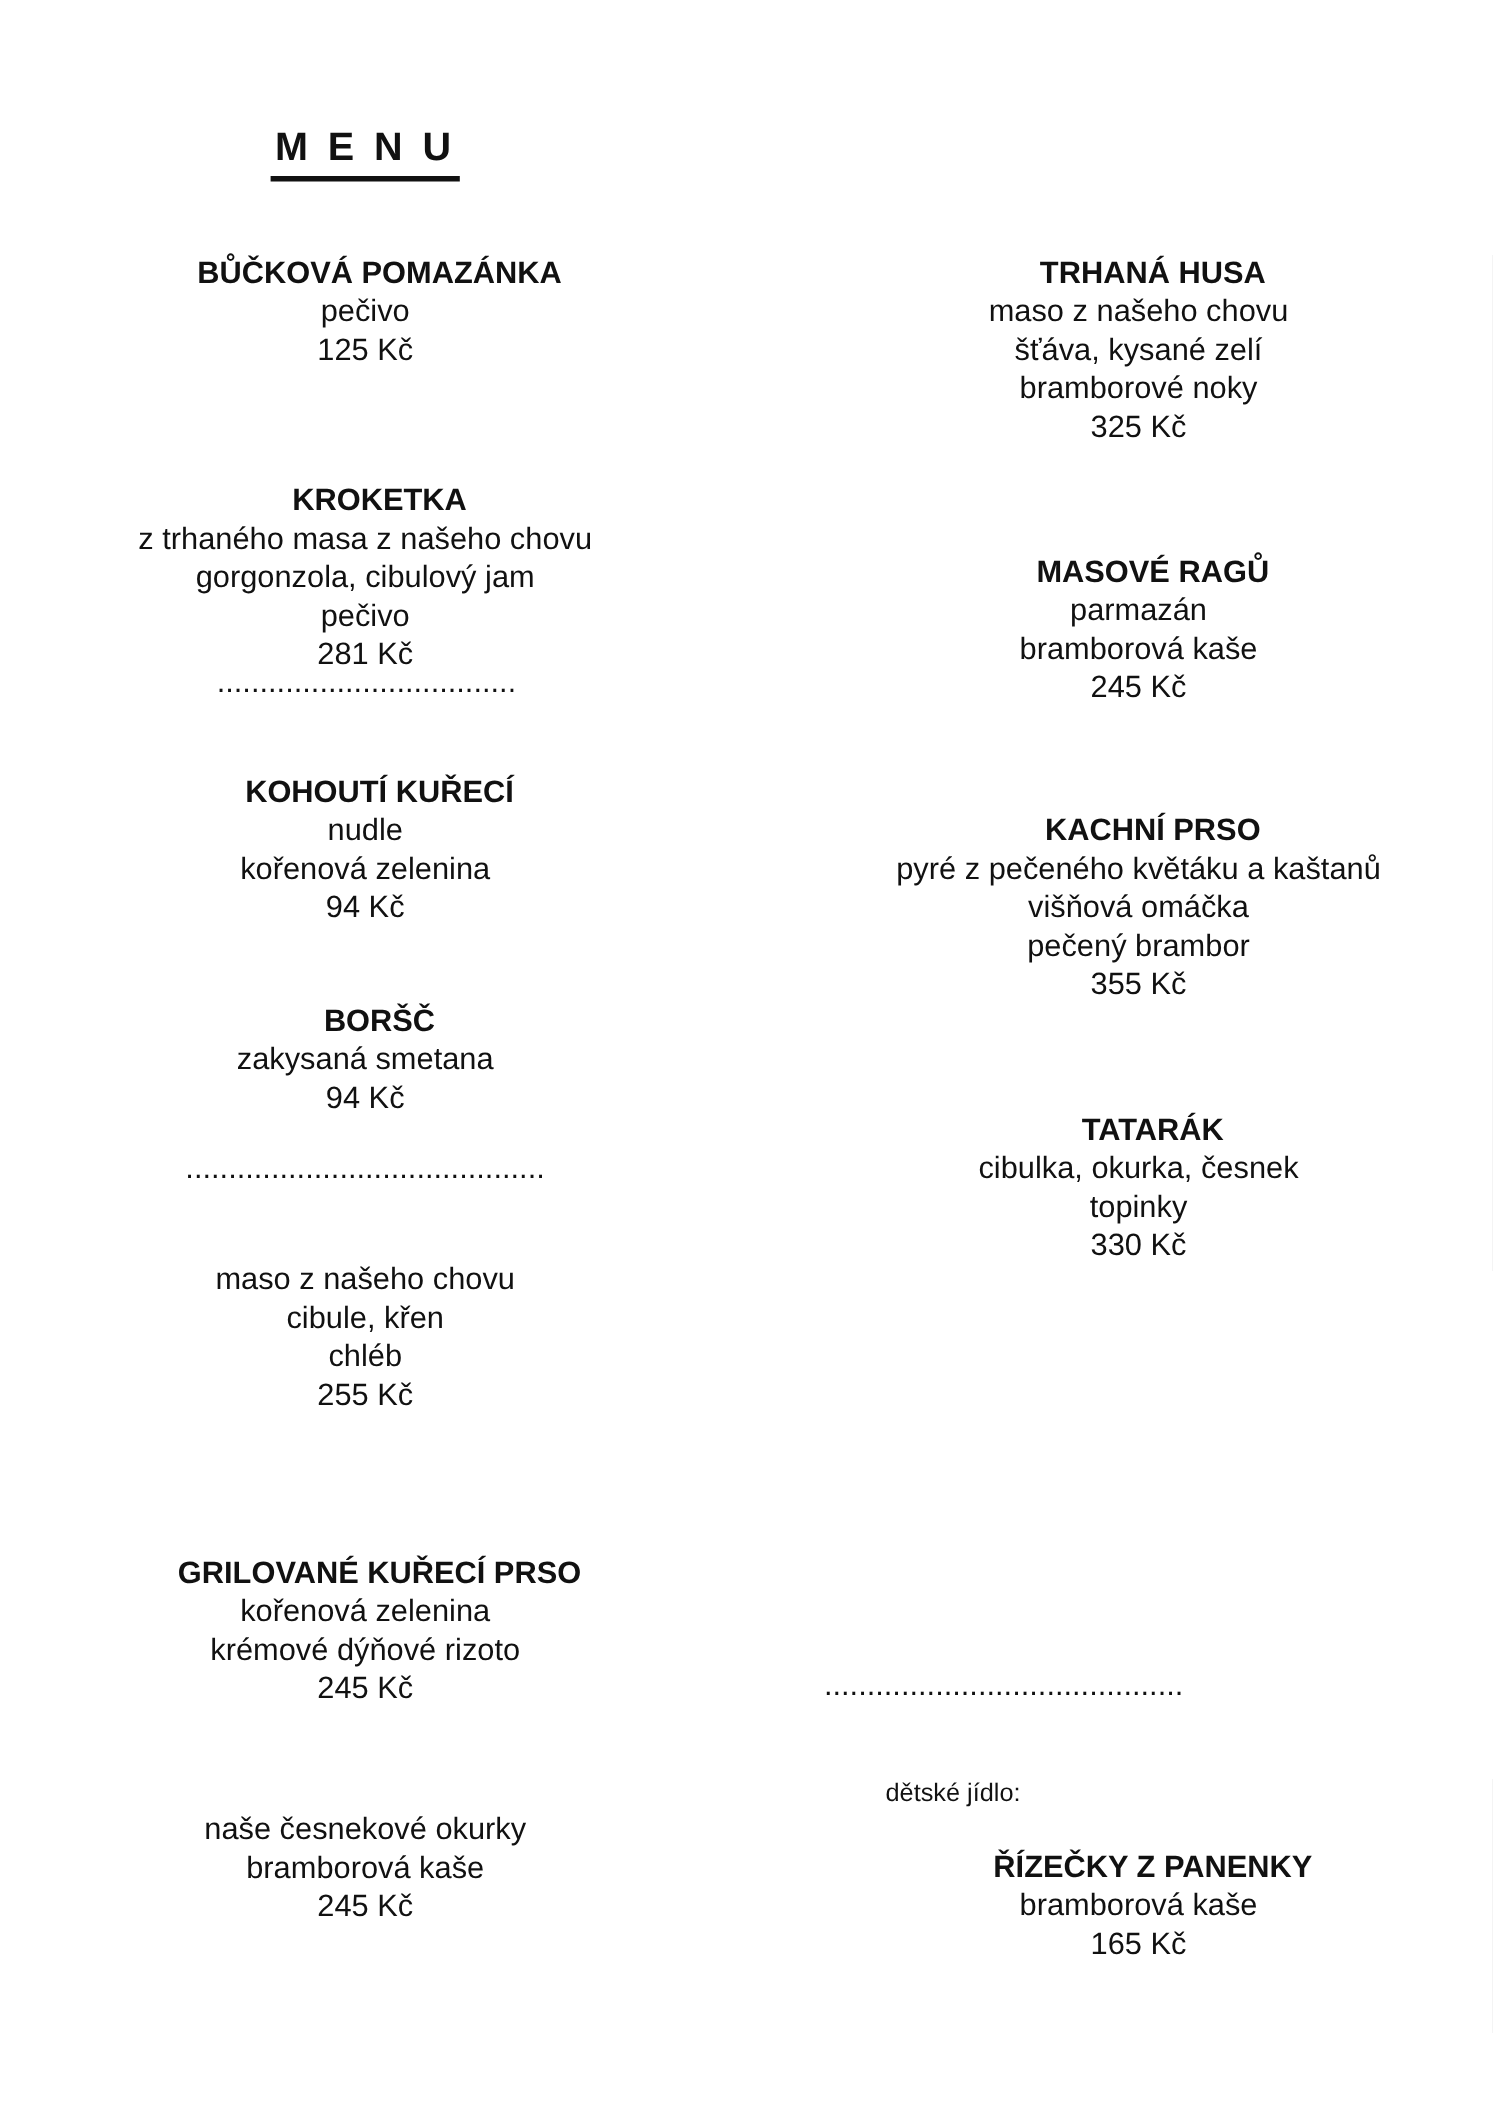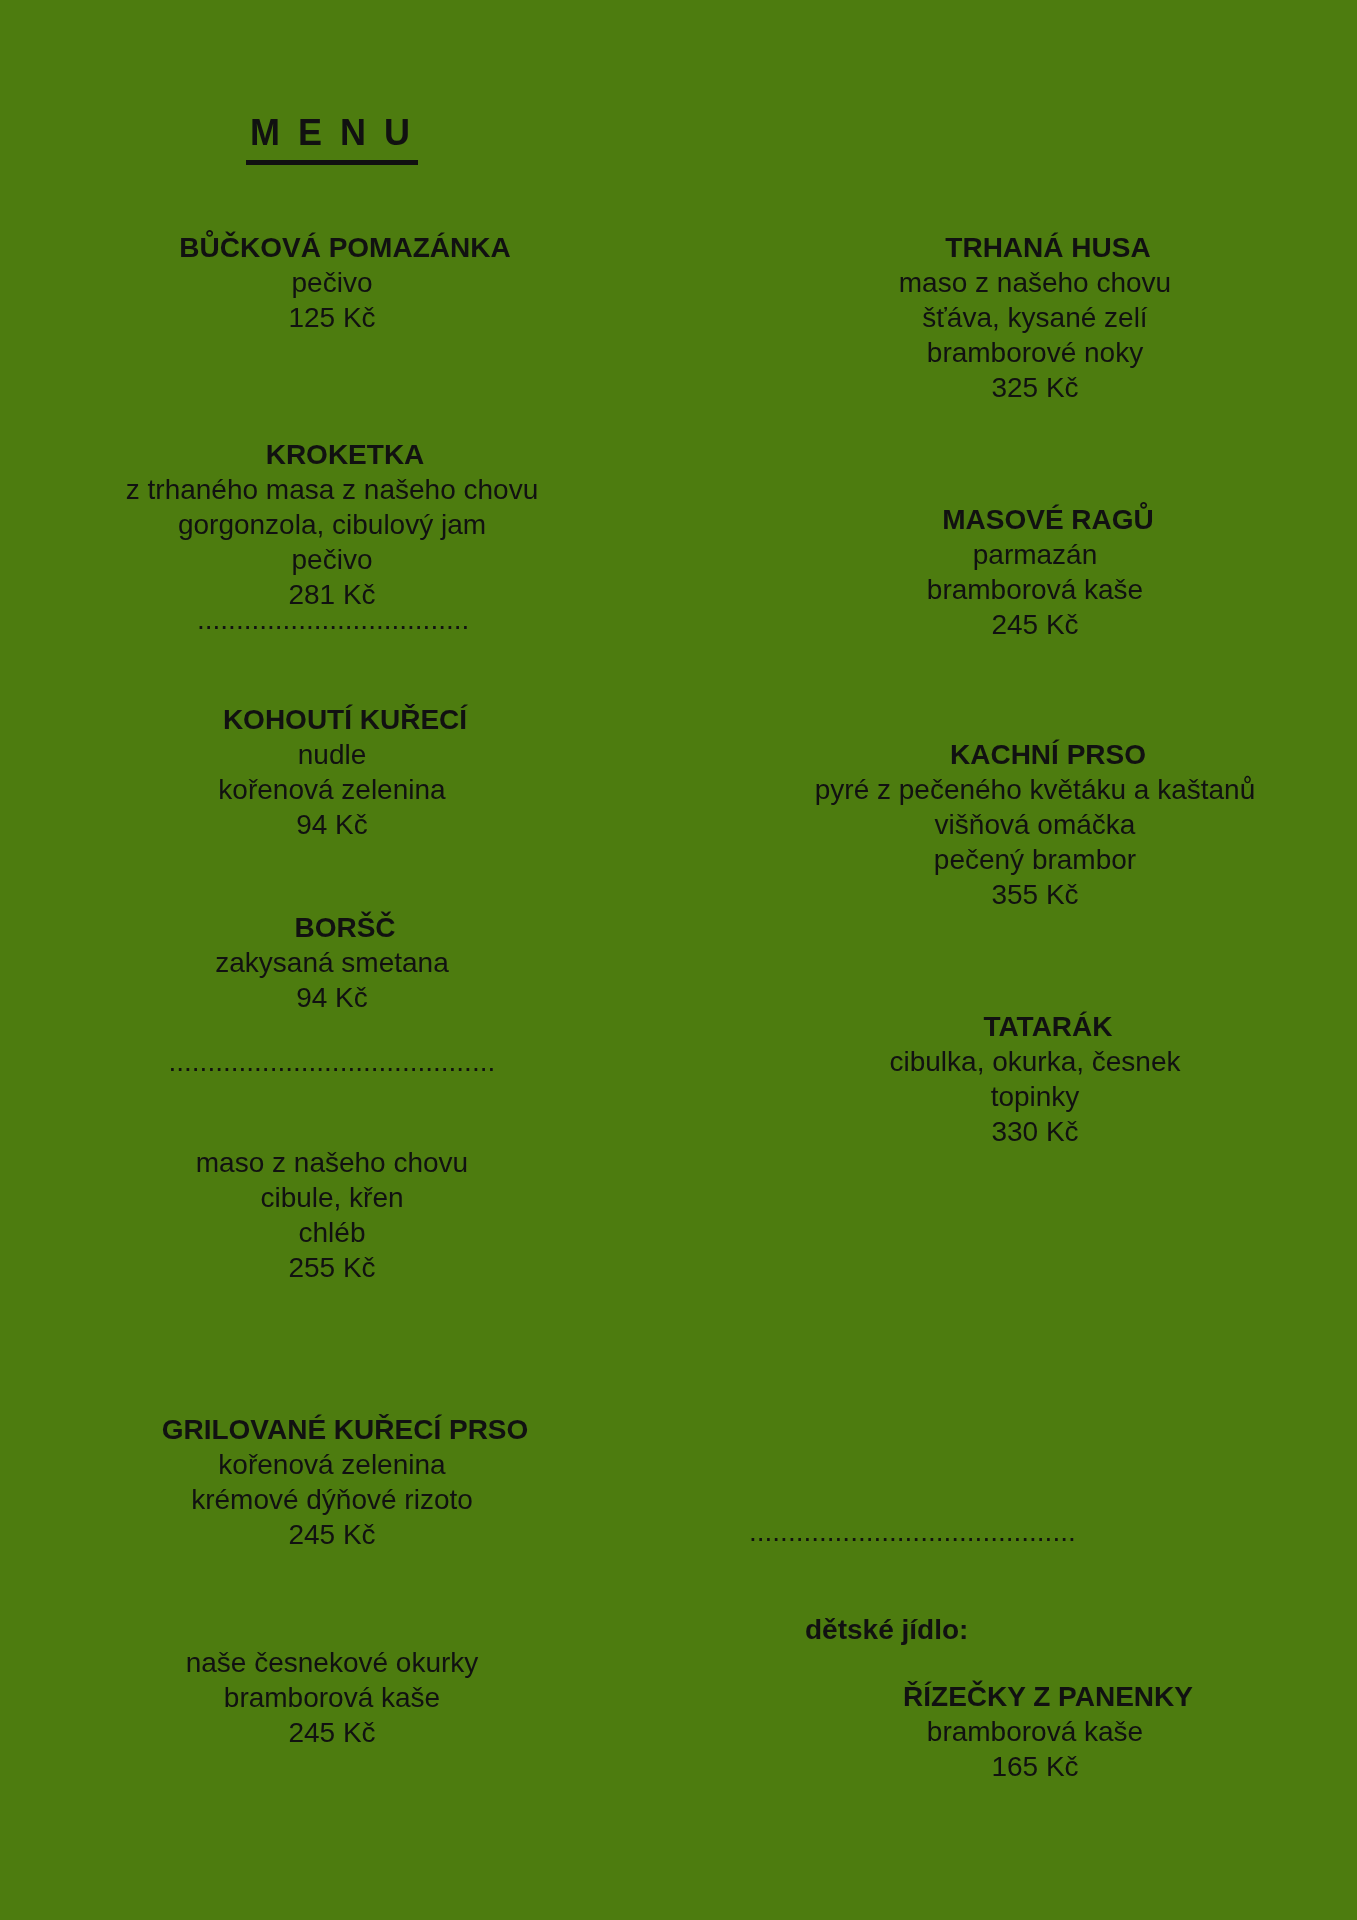--- a/index.html
+++ b/index.html
@@ -5,21 +5,21 @@
   html, body {
     margin: 0;
     padding: 0;
     background: #e8e8e8;
   }
   .page {
     position: relative;
     width: 1357px;
     height: 1920px;
     margin: 0 auto;
-    background: #4d7c0f;
+    background: #ffffff;
     font-family: "Liberation Sans", sans-serif;
     color: #111111;
     overflow: hidden;
   }
   .col {
     position: absolute;
     top: 0;
     height: 100%;
     text-align: center;
   }
@@ -70,24 +70,23 @@
     font-size: 28px;
     line-height: 35px;
     vertical-align: top;
   }
   .divider-abs {
     position: absolute;
     text-align: left;
   }
   .kids-label {
     position: absolute;
-    font-size: 28px;
+    font-size: 23px;
     line-height: 35px;
     white-space: nowrap;
-    font-weight: bold;
   }
 
   
   #l1 { top: 230px; }
   #l2 { top: 437px; }
   #ldots1 { top: 602px; }
   #l3 { top: 702px; }
   #l4 { top: 910px; }
   #ldots2 { top: 1044px; }
   #l5 { top: 1145px; }

